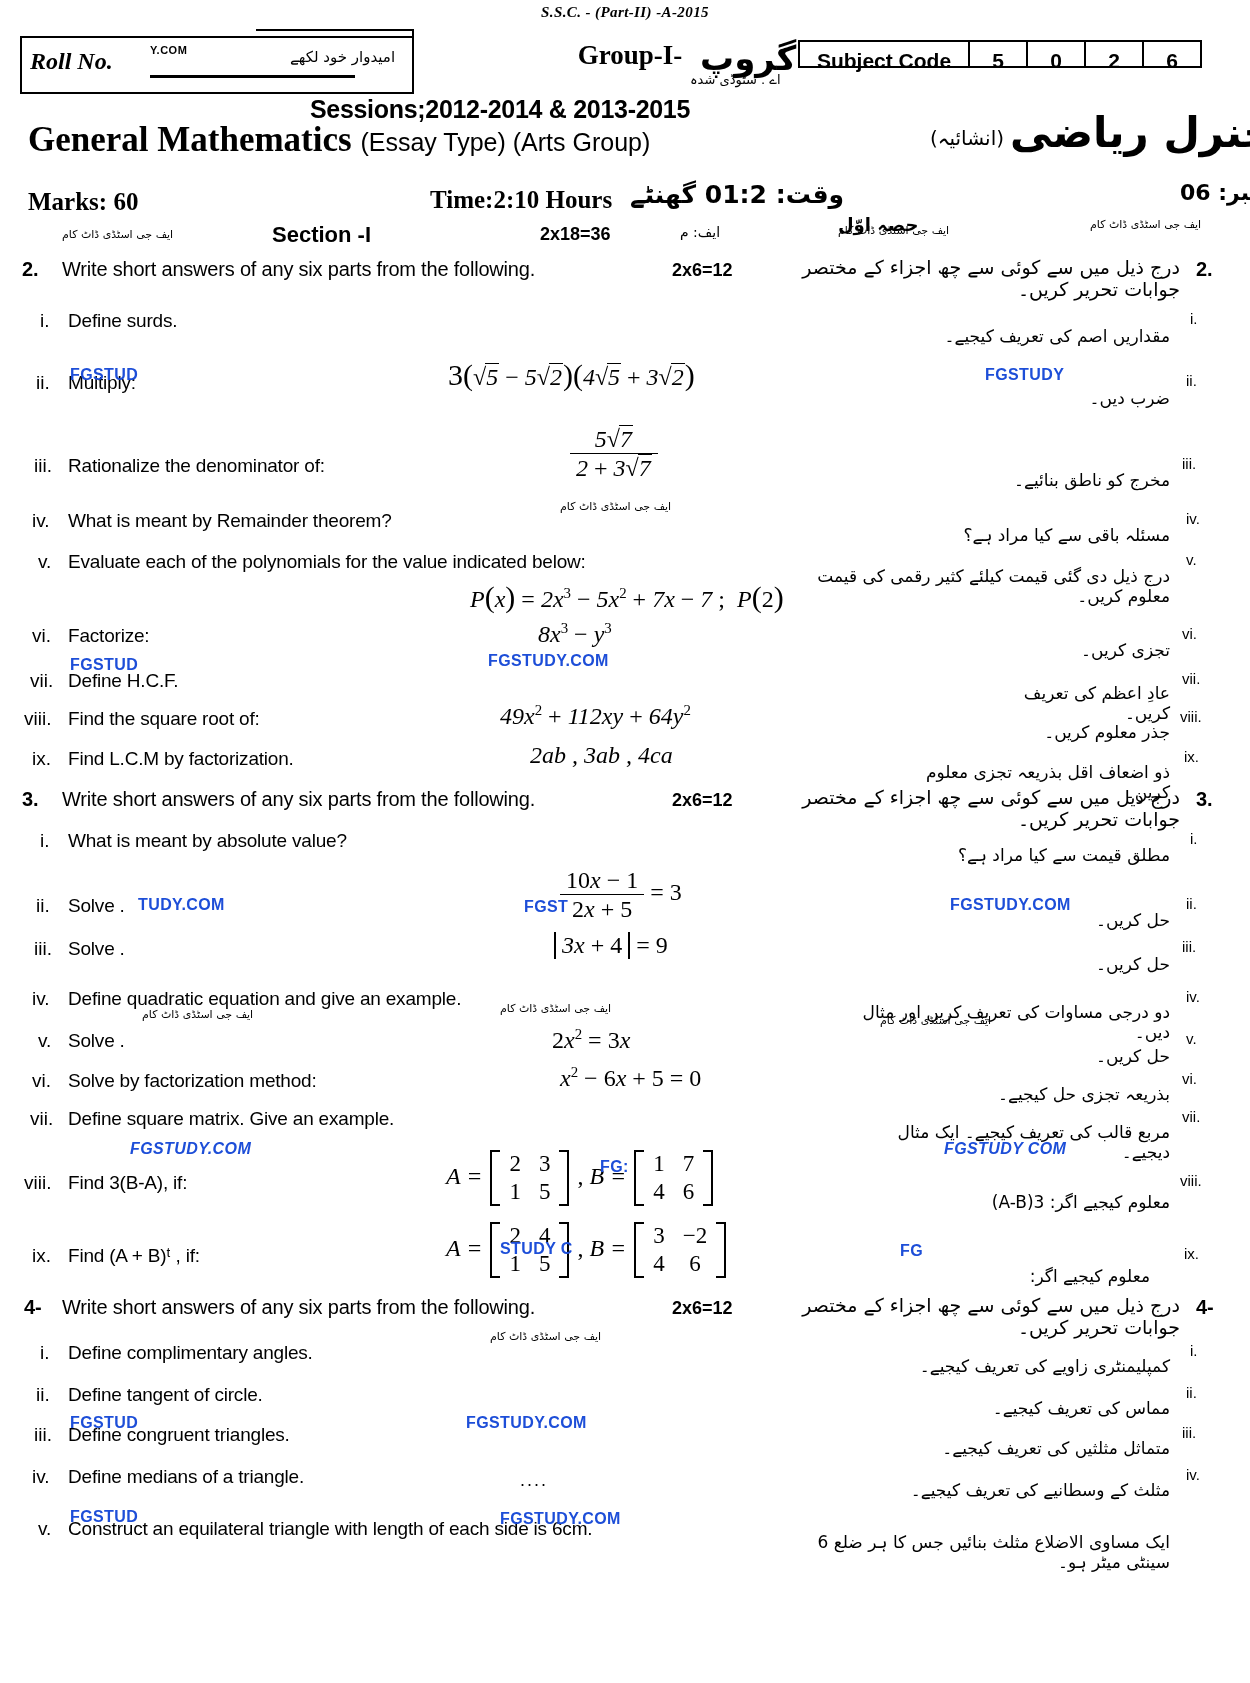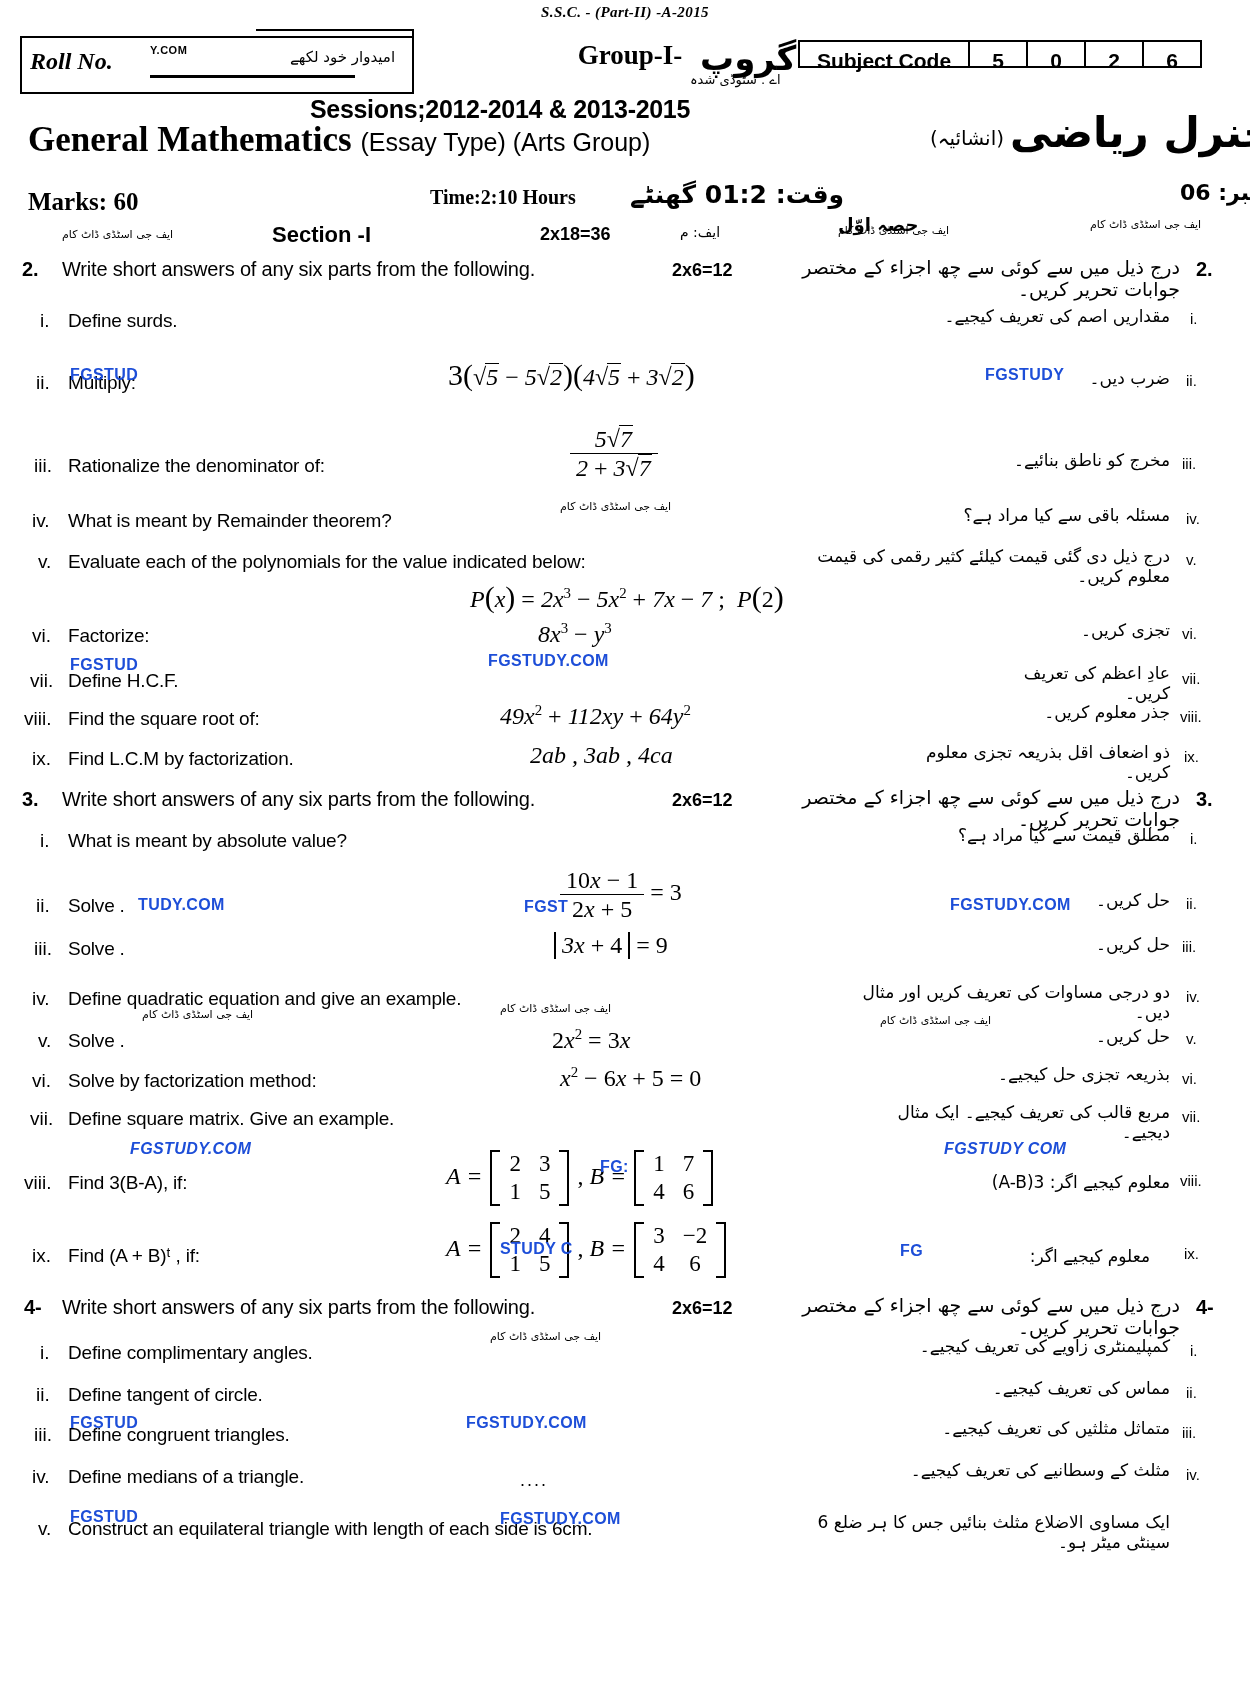--- a/index.html
+++ b/index.html
@@ -44,38 +44,38 @@
 
   .sessions{top:95px;left:0;width:1000px;text-align:center;font-family:"Liberation Sans",sans-serif;
             font-size:25px;font-weight:bold;letter-spacing:-.3px;}
 
   .subject{top:120px;left:28px;font-family:"Liberation Serif",serif;font-size:35px;font-weight:bold;}
   .subject .small{font-family:"Liberation Sans",sans-serif;font-size:25px;font-weight:normal;}
   .subjurdu{top:108px;left:1010px;font-size:42px;font-weight:bold;}
   .subjurdu2{top:126px;left:930px;font-size:20px;}
 
   .marks{top:188px;left:28px;font-family:"Liberation Serif",serif;font-size:25px;font-weight:bold;}
-  .time{top:186px;left:430px;font-family:"Liberation Serif",serif;font-size:20px;font-weight:bold;}
+  .time{top:186px;left:430px;font-family:"Liberation Serif",serif;font-size:25px;font-weight:bold;}
   .timeurdu{top:180px;left:630px;font-size:25px;font-weight:bold;}
   .numberurdu{top:180px;left:1180px;font-size:22px;font-weight:bold;}
 
   .sectionI{top:222px;left:272px;font-size:22px;font-weight:bold;font-family:"Liberation Sans",sans-serif;}
   .marksdist{top:224px;left:540px;font-size:18px;font-weight:bold;}
   .marksdisturdu{top:224px;left:680px;font-size:14px;}
   .hissa{top:214px;left:838px;font-size:18px;font-weight:bold;}
   .wm-small{font-size:11px;color:#000;}
 
   
   .qnum{font-size:20px;font-weight:bold;font-family:"Liberation Sans",sans-serif;}
   .qtext{font-size:20px;font-family:"Liberation Sans",sans-serif;letter-spacing:-.2px;}
   .qmarks{font-size:18px;font-weight:bold;font-family:"Liberation Sans",sans-serif;}
   .qurdu{font-size:19px;}
   .pnum{font-size:19px;font-family:"Liberation Sans",sans-serif;}
   .ptext{font-size:19px;font-family:"Liberation Sans",sans-serif;letter-spacing:-.2px;}
-  .purdu{font-size:17px;}
+  .purdu{font-size:17px;margin-top:20px;}
   .purdu-n{font-size:15px;font-family:"Liberation Sans",sans-serif;}
 
   
   .math{font-family:"Liberation Serif",serif;font-size:24px;font-style:italic;white-space:nowrap;}
   .math .up{font-style:normal;}
   sup{font-size:.62em;font-style:normal;}
   .frac{display:inline-block;vertical-align:middle;text-align:center;}
   .frac .num{display:block;padding:0 6px;border-bottom:1.6px solid #000;line-height:1.18;}
   .frac .den{display:block;padding:0 6px;line-height:1.18;}
   .sqrt{display:inline-block;white-space:nowrap;}

